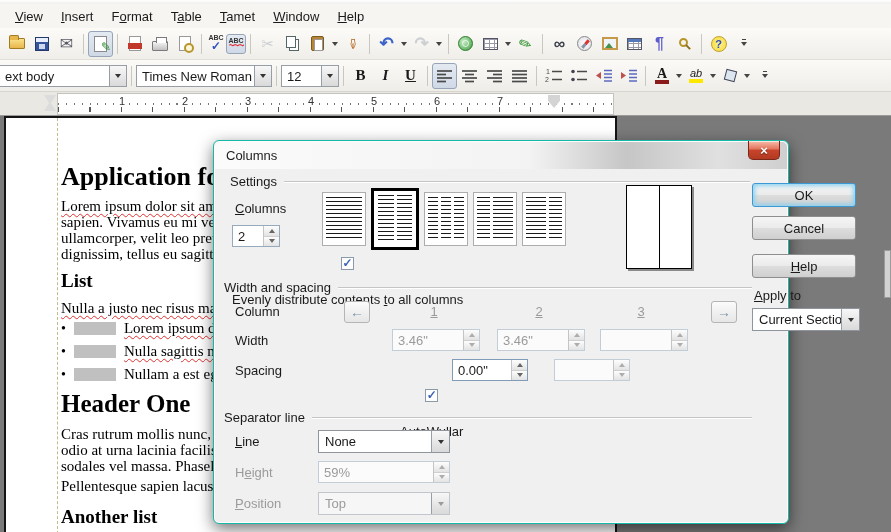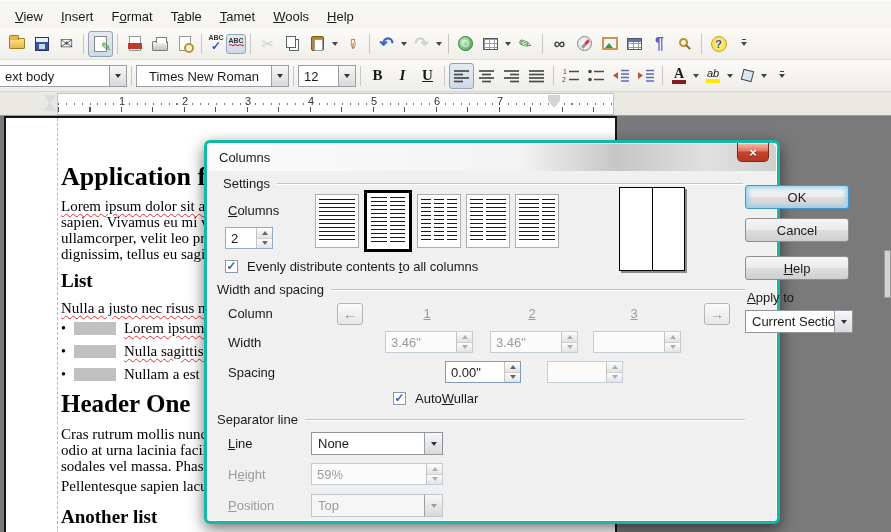--- a/index.html
+++ b/index.html
@@ -98,38 +98,38 @@
   .dline { position:absolute; white-space:nowrap; }
   .h-big { font-size:26px; font-weight:bold; }
   .h-med { font-size:19px; font-weight:bold; }
   .sp { text-decoration:underline; text-decoration-style:wavy; text-decoration-color:#e03030; text-decoration-thickness:1px; text-underline-offset:2px; }
   .brow { position:absolute; display:flex; align-items:center; gap:8px; white-space:nowrap; }
   .bdot { font-size:14px; }
   .bbox { width:42px; height:13px; background:#c0c0c0; flex:none; }
   #scroll-thumb { position:absolute; right:0px; top:134px; width:7px; height:48px; background:#d2d2d2; border:1px solid #9a9a9a; }
 
   
-  #dialog { left:204px; top:140px; width:576px; height:384px; background:#f0f0f0;
-     border:3px solid #14b8a6; border-radius:6px;
+  #dialog { left:213px; top:140px; width:576px; height:384px; background:#f0f0f0;
+     border:1px solid #14b8a6; border-radius:6px;
      box-shadow:0 5px 16px rgba(0,0,0,.55), inset 0 0 0 1px #fdfdfd; }
   #dlg-titlebar { position:absolute; left:1px; top:1px; right:1px; height:27px; border-radius:5px 5px 0 0;
      background:linear-gradient(90deg,#fbfbfb 0%,#f3f3f3 55%,#c6c6c6 72%,#e0e0e0 88%,#cfcfcf 100%);
      display:flex; align-items:center; padding-left:11px; font-size:13px; color:#222; }
   #dlg-close { position:absolute; top:0; right:8px; width:32px; height:19px; border:1px solid #7c261a; border-top:none;
      border-radius:0 0 5px 5px; background:linear-gradient(#f6c0ae,#e3735a 45%,#c8442c 50%,#b23a22);
      color:#fff; font-weight:bold; font-size:13px; display:flex; align-items:center; justify-content:center;
      text-shadow:0 1px 1px rgba(0,0,0,.5); box-shadow:inset 0 1px 0 rgba(255,255,255,.6); }
   .grp { position:absolute; display:flex; align-items:center; font-size:13px; color:#1a1a1a; }
   .grp .gline { flex:1; height:2px; border-top:1px solid #c5c5c5; border-bottom:1px solid #ffffff; margin-left:7px; }
   .dlabel { position:absolute; font-size:13px; white-space:nowrap; }
   .gray { color:#9b9b9b; }
 
   .cb { width:13px; height:13px; background:#fff; border:1px solid #8a9aa8; display:inline-flex; align-items:center; justify-content:center; flex:none; }
   .cb::before { content:"\2713"; font-size:12px; font-weight:bold; color:#3a62b5; margin-top:-2px; }
-  .cbwrap { position:absolute; display:flex; align-items:center; gap:9px; font-size:13px; }
+  .cbwrap { position:absolute; display:flex; align-items:center; gap:22px; font-size:13px;flex-direction:column; }
 
   .spinf { position:absolute; height:22px; background:#fff; border:1px solid #96aabe; display:flex; align-items:stretch; font-size:13px; }
   .spinf .sval { flex:1; padding:3px 5px 0 5px; white-space:nowrap; overflow:hidden; }
   .spinbtns { width:16px; border-left:1px solid #c4c4c4; display:flex; flex-direction:column; }
   .spinbtns > div { flex:1; background:linear-gradient(#fdfdfd,#e3e3e3); display:flex; align-items:center; justify-content:center; }
   .spinbtns > div:first-child { border-bottom:1px solid #cfcfcf; }
   .tu { width:0; height:0; border:3px solid transparent; border-bottom:4px solid #666; margin-top:-3px; }
   .tdn { width:0; height:0; border:3px solid transparent; border-top:4px solid #666; margin-bottom:-3px; }
   .spinf.dis { background:#fbfbfb; border-color:#c3cdd8; color:#9b9b9b; }
   .spinf.dis .tu { border-bottom-color:#adadad; } .spinf.dis .tdn { border-top-color:#adadad; }
@@ -166,21 +166,21 @@
 <div id="screen">
 
   <div id="titlestrip" class="abs"></div>
 
   <div id="menubar" class="abs">
     <span class="menu-item"><span></span><span class="key">V</span><span>iew</span></span>
     <span class="menu-item"><span></span><span class="key">I</span><span>nsert</span></span>
     <span class="menu-item"><span>F</span><span class="key">o</span><span>rmat</span></span>
     <span class="menu-item"><span>T</span><span class="key">a</span><span>ble</span></span>
     <span class="menu-item"><span></span><span class="key">T</span><span>amet</span></span>
-    <span class="menu-item"><span></span><span class="key">W</span><span>ools</span></span>
+    <span class="menu-item"><span></span><span class="key">W</span><span>indow</span></span>
     <span class="menu-item"><span></span><span class="key">H</span><span>elp</span></span>
   </div>
 
   <div id="toolbar1" class="abs">
     <span class="tbtn">
         <span class="i-open"></span>
       </span>
     <span class="tbtn">
         <span class="i-save"></span>
       </span>
@@ -247,21 +247,21 @@
       </span>
     <span class="tbtn i-more"></span>
   </div>
 
   <div id="toolbar2" class="abs">
     <span class="combo2" style="width:128px;margin-left:-3px;justify-content:flex-end;">
       <span class="cv">ext body</span>
       <span class="cbtn"></span>
     </span>
     <span class="sep"></span>
-    <span class="combo2" style="width:153px;text-align:center;">
+    <span class="combo2" style="width:136px;">
       <span class="cv">Times New Roman</span>
       <span class="cbtn"></span>
     </span>
     <span class="sep"></span>
     <span class="combo2" style="width:58px;">
       <span class="cv">12</span>
       <span class="cbtn"></span>
     </span>
     <span class="sep"></span>
     <span class="tbtn">

